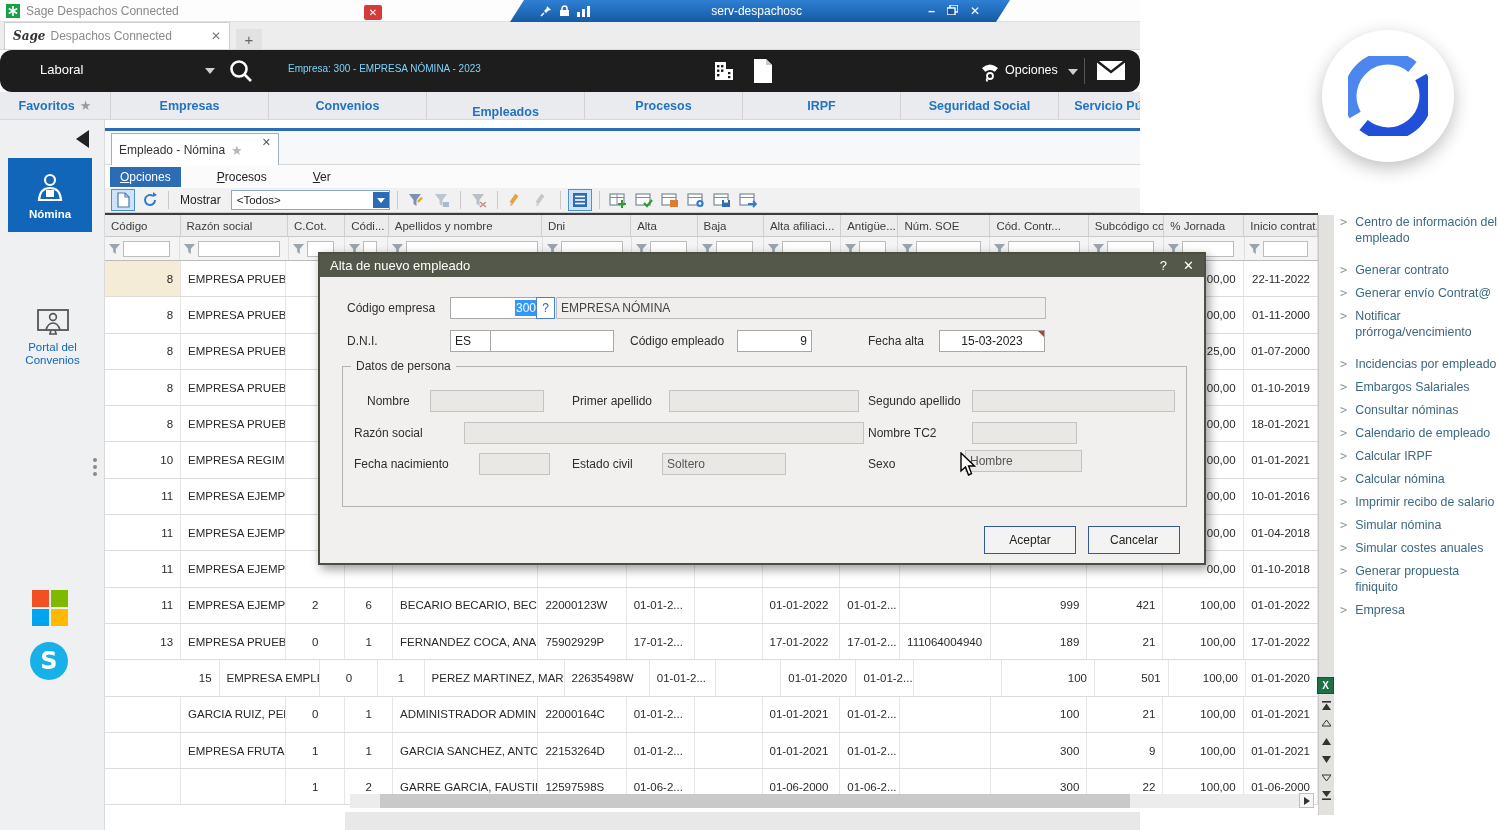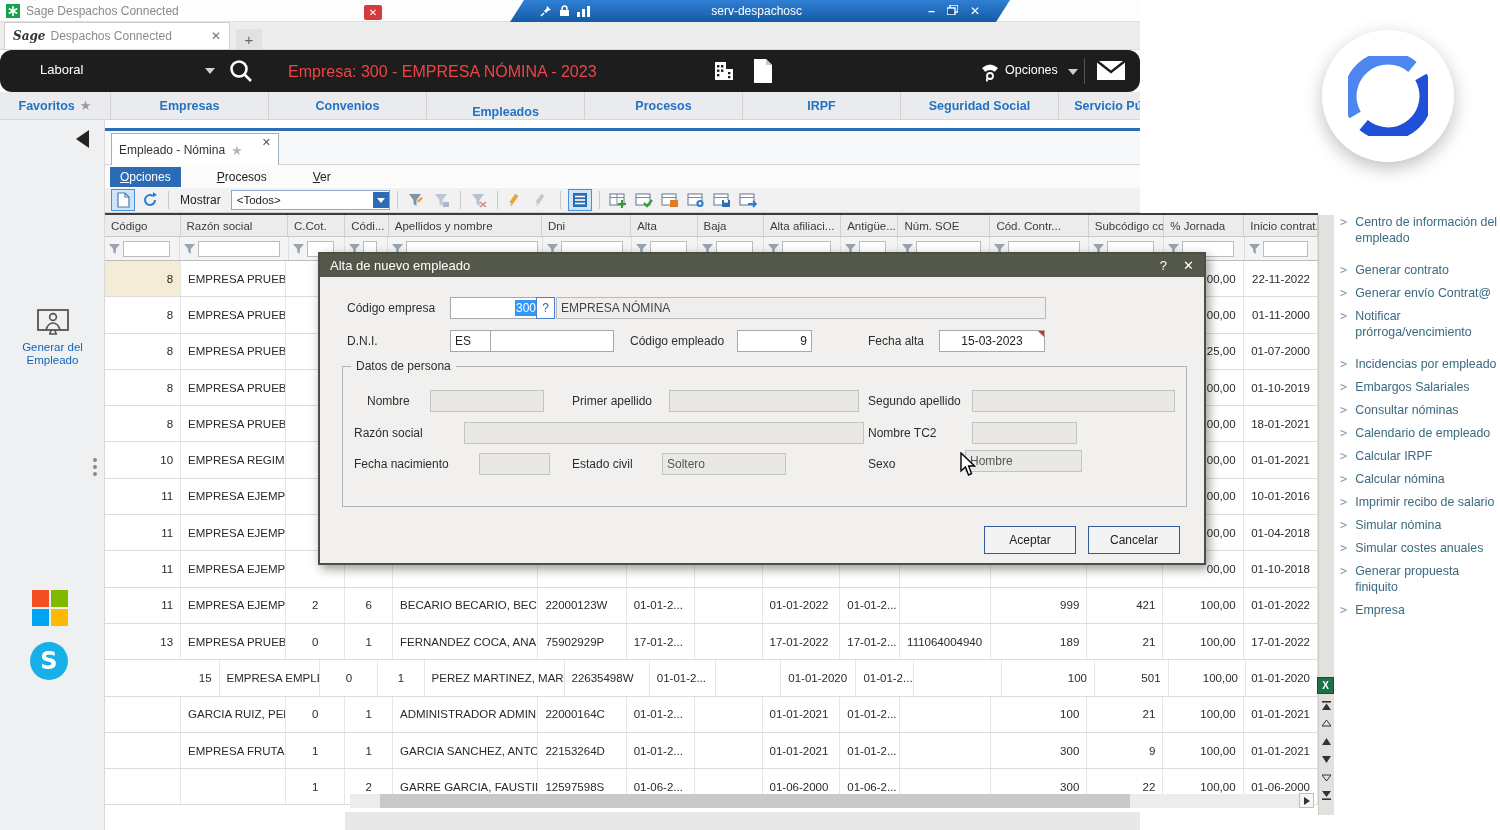--- a/index.html
+++ b/index.html
@@ -21,21 +21,21 @@
   #tabbar{left:0;top:22px;width:1140px;height:28px;background:#ededee;border-bottom:1px solid #d8d8d8;display:flex;align-items:flex-end;}
   #browser-tab{width:208px;height:26px;background:#fff;border:1px solid #cfcfcf;border-bottom:none;margin-left:4px;
     display:flex;align-items:center;padding:0 8px;font-size:12px;color:#8b8b8b;gap:5px;}
   #browser-tab .brand{font-family:"DejaVu Serif",serif;font-style:italic;font-weight:bold;color:#333;}
   #browser-tab .x{margin-left:auto;color:#777;}
   #newtab{width:26px;height:20px;margin-left:6px;background:#e2e2e2;color:#666;display:flex;align-items:center;justify-content:center;font-size:15px;}
   
   #appbar{left:0;top:50px;width:1140px;height:42px;background:#1d1d1d;color:#fff;border-radius:12px;}
   #appbar .mod{position:absolute;left:40px;top:12px;font-size:13px;}
   #appbar .caret{position:absolute;width:0;height:0;border-left:5px solid transparent;border-right:5px solid transparent;border-top:6px solid #cfcfcf;}
-  #empresa-label{position:absolute;left:288px;top:13px;font-size:16px;color:#ef4444;}
+  #empresa-label{position:absolute;left:288px;top:13px;font-size:10px;color:#7dd3fc;}
   #opciones-label{position:absolute;left:1005px;top:13px;font-size:12.5px;}
   .ab-divider{position:absolute;top:8px;width:1px;height:26px;background:#555;}
   
   #menubar{left:0;top:92px;width:1140px;height:28px;background:#e9ebee;display:flex;overflow:hidden;border-bottom:1px solid #d7d7d7;}
   .mb-item{display:flex;align-items:center;justify-content:center;font-size:12.5px;font-weight:bold;color:#2273c4;
     border-right:1px solid #d2d2d2;white-space:nowrap;gap:5px;}
   .mb-star{color:#9a9a9a;font-size:13px;}
   
   #sidebar{left:0;top:120px;width:105px;height:710px;background:#eef0f2;border-right:1px solid #dadada;}
   #collapse{position:absolute;left:76px;top:10px;width:0;height:0;border-top:9px solid transparent;border-bottom:9px solid transparent;border-right:13px solid #222;}
@@ -251,28 +251,36 @@
       <div class="mb-item" style="flex: 0 0 157px;">
         <span>Seguridad Social</span>
       </div>
       <div class="mb-item" style="flex: 0 0 120px;">
         <span>Servicio Públic</span>
       </div>
     </div>
 
   <div class="abs" id="sidebar">
     <span id="collapse"></span>
+    <div id="nomina-tile">
+      <svg width="34" height="34" viewBox="0 0 34 34">
+          <circle cx="17" cy="10" r="5" fill="none" stroke="#fff" stroke-width="2.2"></circle>
+          <path d="M6 30 q1 -12 11 -12 q10 0 11 12 Z" fill="none" stroke="#fff" stroke-width="2.2"></path>
+          <path d="M13 20 h8 v7 h-8 Z" fill="#fff"></path>
+        </svg>
+      <span>Nómina</span>
+    </div>
     <div class="sb-item" style="top:188px;">
       <svg width="34" height="30" viewBox="0 0 34 30">
           <rect x="2" y="2" width="30" height="20" fill="none" stroke="#555" stroke-width="1.8"></rect>
           <circle cx="17" cy="9" r="3.4" fill="none" stroke="#555" stroke-width="1.6"></circle>
           <path d="M10 22 q2 -7 7 -7 q5 0 7 7" fill="none" stroke="#555" stroke-width="1.6"></path>
           <path d="M13 26 h8 M15 22 l-1 4 M19 22 l1 4" stroke="#555" stroke-width="1.6" fill="none"></path>
         </svg>
-      <span>Generar del Empleado</span>
+      <span>Portal del Convenios</span>
     </div>
     <span id="sb-dots">
         <i></i>
         <i></i>
         <i></i>
       </span>
     <div id="ms-logo">
       <i style="background:#f25022;"></i>
         <i style="background:#7fba00;"></i>
         <i style="background:#00a4ef;"></i>

